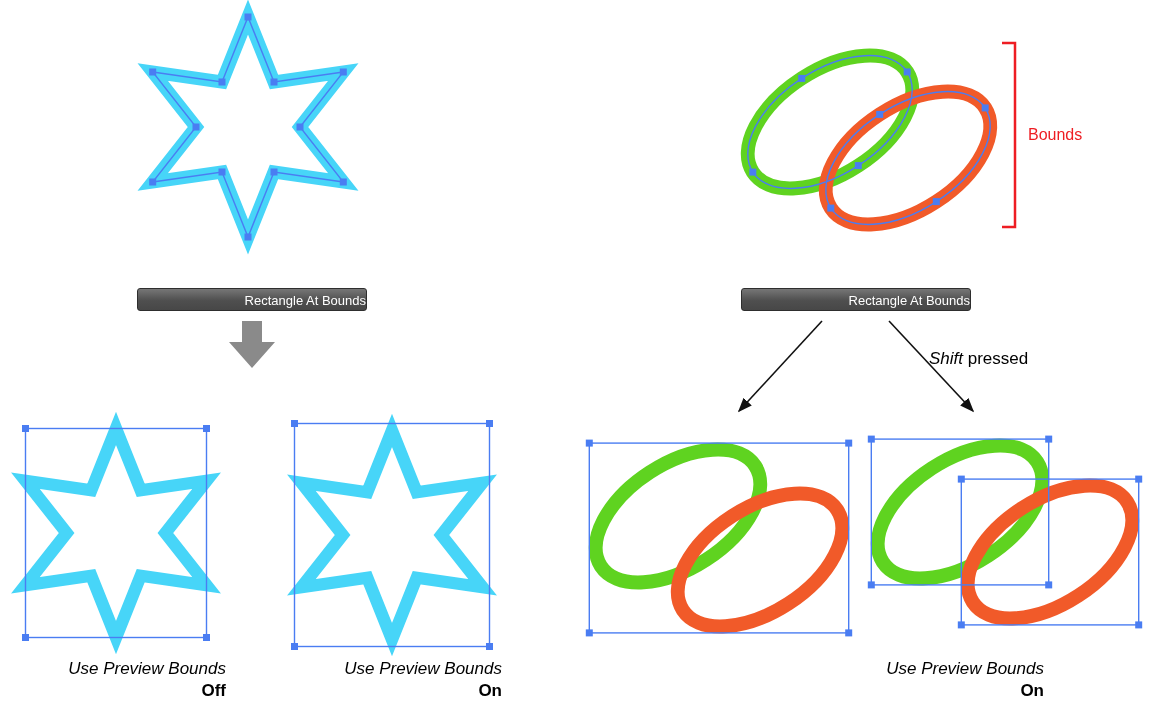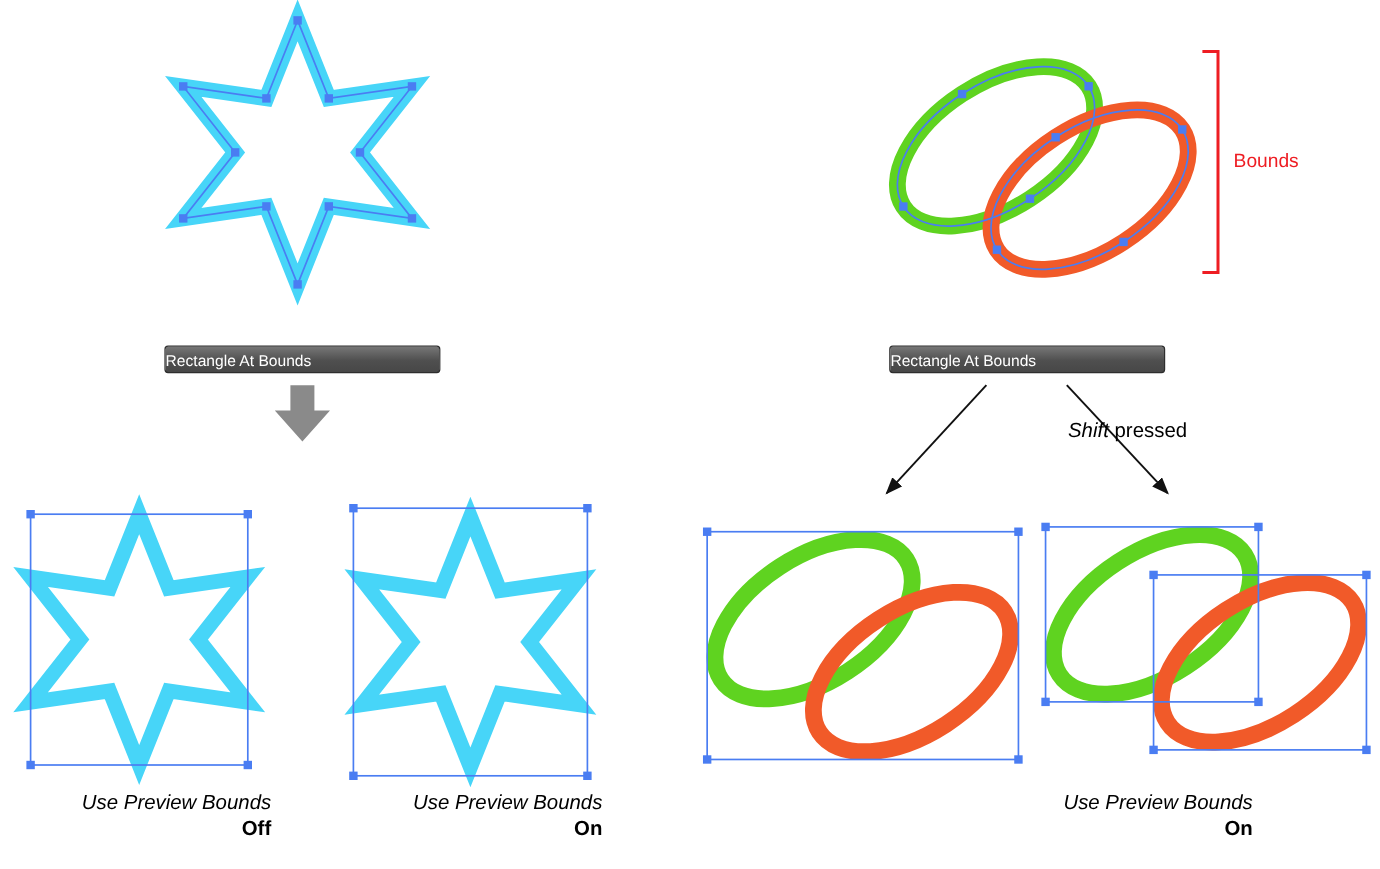--- a/index.html
+++ b/index.html
@@ -22,21 +22,21 @@
   .ring.orange{stroke:var(--orange);}
   .sel-line{fill:none;stroke:var(--sel);stroke-width:1.4;}
   .anchors rect{fill:var(--sel);stroke:none;}
   .bracket{fill:none;stroke:var(--red);stroke-width:2.5;}
   .gray-arrow{fill:var(--gray);stroke:none;}
   .black-arrow{stroke:#111;stroke-width:1.6;fill:none;}
 
   
   .btn{
     position:absolute;width:230px;height:23px;line-height:23px;
-    text-align:left;color:#fff;font-size:13px;
+    text-align:right;color:#fff;font-size:13px;
     background:linear-gradient(180deg,#767676 0%,#4f4f4f 55%,#474747 100%);
     border:1px solid #2e2e2e;border-radius:3px;box-sizing:border-box;
     cursor:pointer;user-select:none;
   }
   .caption{position:absolute;text-align:right;font-size:17px;line-height:22px;color:#000;}
   .caption .t{font-style:italic;}
   .caption .s{display:block;font-weight:bold;}
   .group-label{position:absolute;color:var(--red);font-size:16px;}
   .shift-note{position:absolute;font-size:17px;color:#000;}
   .shift-note .i{font-style:italic;}
@@ -155,17 +155,17 @@
   <div class="caption" style="left:282px;top:658px;width:220px;">
     <span class="t">Use Preview Bounds</span>
     <span class="s">On</span>
   </div>
   <div class="caption" style="left:684px;top:658px;width:360px;">
     <span class="t">Use Preview Bounds</span>
     <span class="s">On</span>
   </div>
 
   <div class="group-label" style="left:1028px;top:126px;">Bounds</div>
-  <div class="shift-note" style="left:890px;top:349px;">
+  <div class="shift-note" style="left:929px;top:349px;">
     <span class="i">Shift</span><span> pressed</span>
   </div>
 
 </div>
 
 </body></html>

